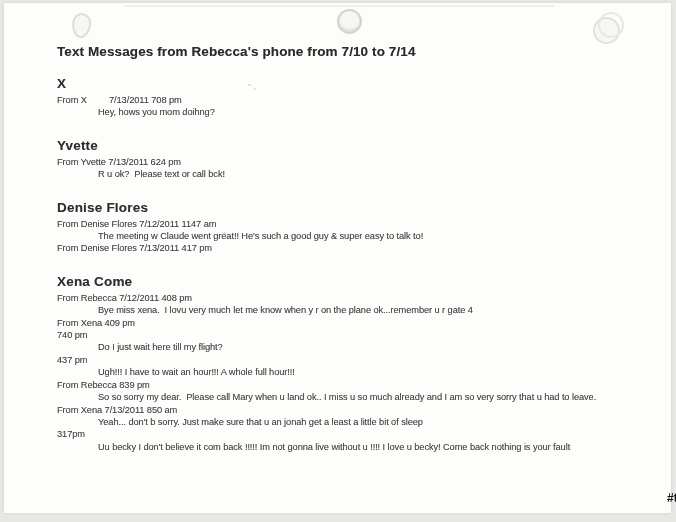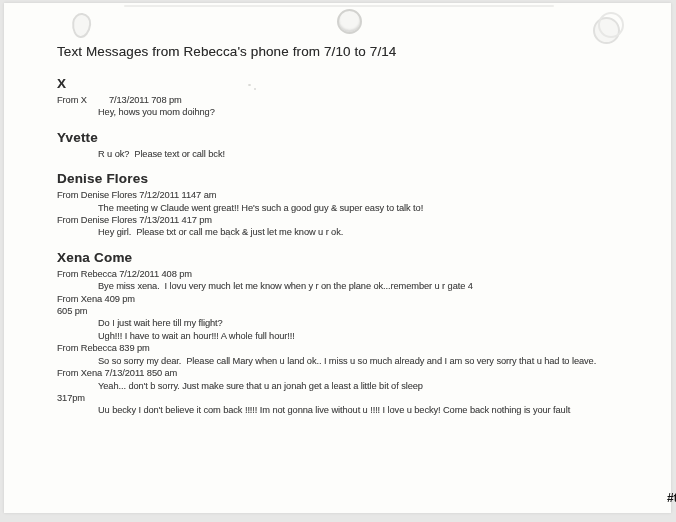--- a/index.html
+++ b/index.html
@@ -82,27 +82,27 @@
   .content {
     position: absolute;
     left: 53px;
     top: 40px;
     right: 14px;
     color: #404040;
   }
   .doc-title {
     font-size: 13.5px;
     line-height: 17px;
-    font-weight: normal;
+    font-weight: bold;
     color: #2b2b2b;
     letter-spacing: 0.1px;
     text-shadow: 0 0 0.5px rgba(70,70,70,0.45);
   }
   .msg-section {
-    margin-top: 11px;
+    margin-top: 19px;
   }
   .msg-section:first-of-type {
     margin-top: 16px;
   }
   .sec-heading {
     font-size: 13.5px;
     line-height: 16px;
     margin-bottom: 2px;
     font-weight: bold;
     color: #2e2e2e;
@@ -154,36 +154,37 @@
     <div class="doc-title">Text Messages from Rebecca's phone from 7/10 to 7/14</div>
 
     <div>
         <div class="msg-section">
           <div class="sec-heading">X</div>
           <div class="meta-line"><span class="meta-left">From X</span><span>7/13/2011 708 pm</span></div>
           <div class="msg-line">Hey, hows you mom doihng?</div>
         </div>
         <div class="msg-section">
           <div class="sec-heading">Yvette</div>
+          <div class="meta-line">From Yvette 7/13/2011 624 pm</div>
           <div class="msg-line">R u ok?  Please text or call bck!</div>
         </div>
         <div class="msg-section">
           <div class="sec-heading">Denise Flores</div>
           <div class="meta-line">From Denise Flores 7/12/2011 1147 am</div>
           <div class="msg-line">The meeting w Claude went great!! He's such a good guy &amp; super easy to talk to!</div>
           <div class="meta-line">From Denise Flores 7/13/2011 417 pm</div>
-          <div class="msg-line">Hey girl.  Please txt or call me back &amp; just let me know u r ok.</div>
         </div>
         <div class="msg-section">
           <div class="sec-heading">Xena Come</div>
           <div class="meta-line">From Rebecca 7/12/2011 408 pm</div>
           <div class="msg-line">Bye miss xena.  I lovu very much let me know when y r on the plane ok...remember u r gate 4</div>
           <div class="meta-line">From Xena 409 pm</div>
-          <div class="meta-line">605 pm</div>
+          <div class="meta-line">740 pm</div>
           <div class="msg-line">Do I just wait here till my flight?</div>
+          <div class="meta-line">437 pm</div>
           <div class="msg-line">Ugh!!! I have to wait an hour!!! A whole full hour!!!</div>
           <div class="meta-line">From Rebecca 839 pm</div>
           <div class="msg-line">So so sorry my dear.  Please call Mary when u land ok.. I miss u so much already and I am so very sorry that u had to leave.</div>
           <div class="meta-line">From Xena 7/13/2011 850 am</div>
           <div class="msg-line">Yeah... don't b sorry. Just make sure that u an jonah get a least a little bit of sleep</div>
           <div class="meta-line">317pm</div>
           <div class="msg-line">Uu becky I don't believe it com back !!!!! Im not gonna live without u !!!! I love u becky! Come back nothing is your fault</div>
         </div>
       </div>
   </div>

